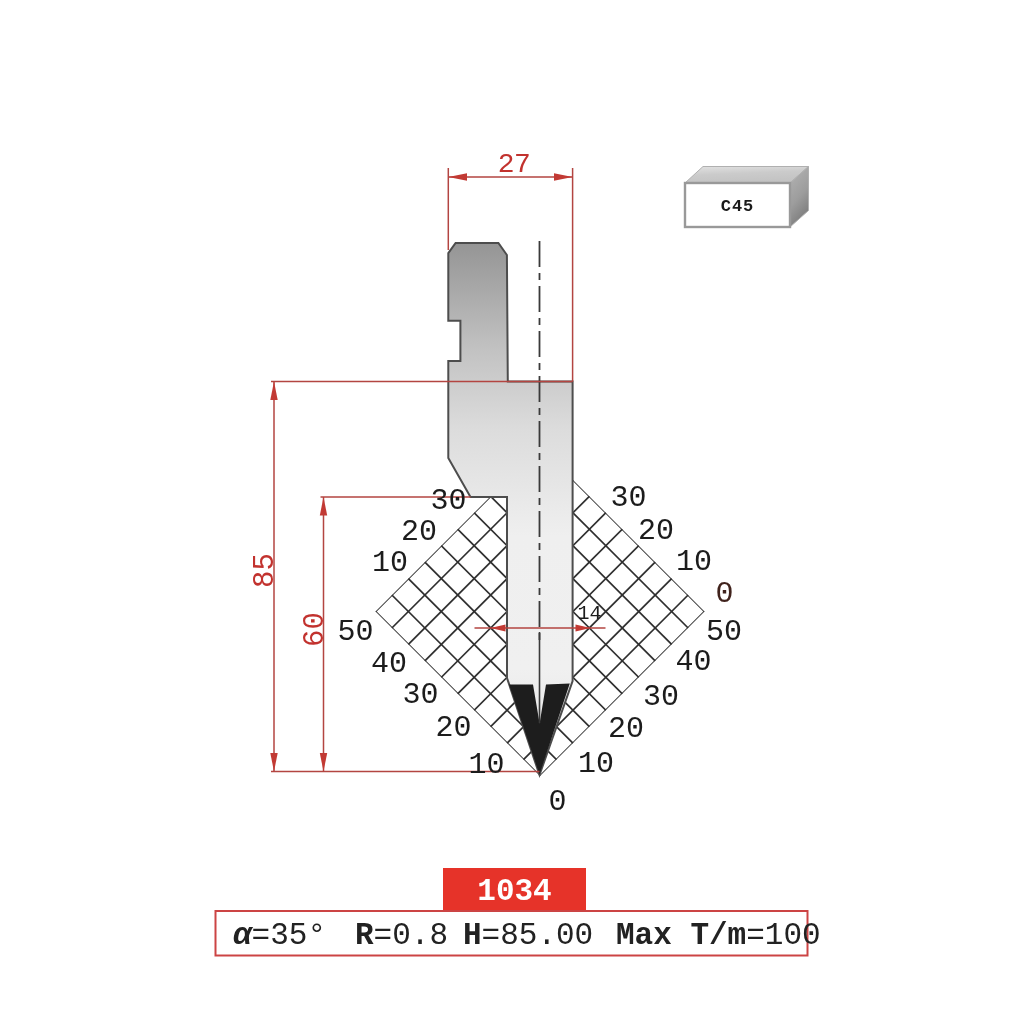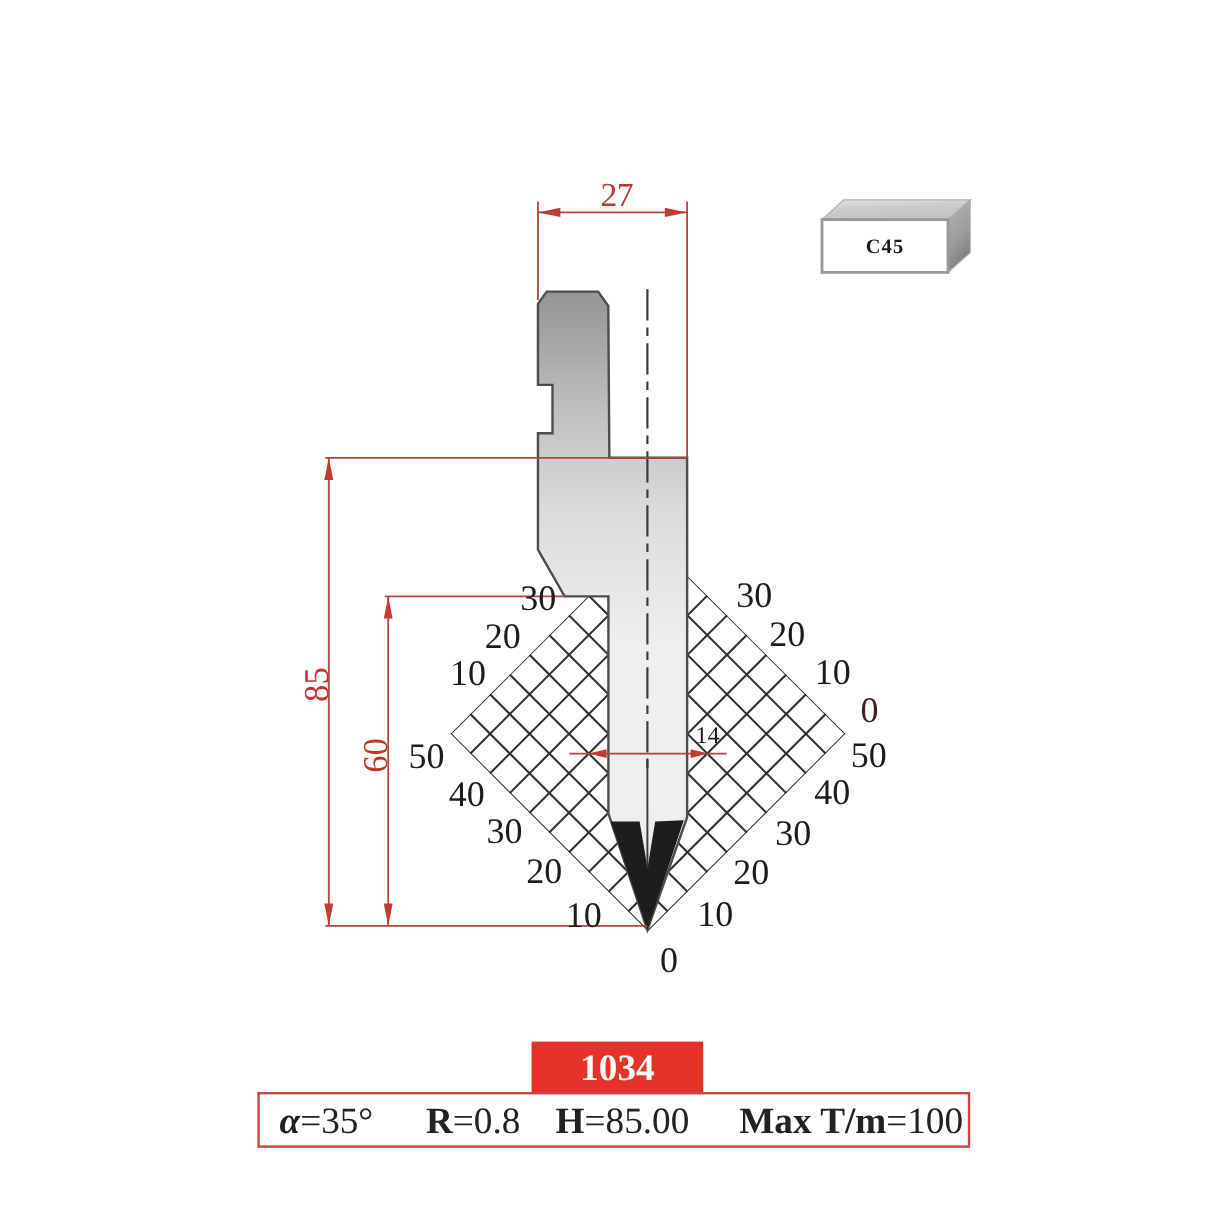--- a/index.html
+++ b/index.html
@@ -1,16 +1,16 @@
 <!DOCTYPE html>
 <html><head>
 <meta charset="utf-8">
 <style>
 html,body{margin:0;padding:0;background:#ffffff;}
-#page{width:1024px;height:1024px;position:relative;background:#ffffff;font-family:Liberation Serif, serif;}
+#page{width:1024px;height:1024px;position:relative;background:#ffffff;font-family:Liberation Mono, monospace;}
 </style>
 </head>
 <body>
 <div id="page">
 <svg width="1024" height="1024" viewBox="0 0 1024 1024" xmlns="http://www.w3.org/2000/svg">
 <defs>
 <linearGradient id="punchGrad" x1="0" y1="243" x2="0" y2="775" gradientUnits="userSpaceOnUse">
 <stop offset="0" stop-color="#959595"></stop>
 <stop offset="0.06" stop-color="#a2a2a2"></stop>
 <stop offset="0.20" stop-color="#c2c2c2"></stop>

